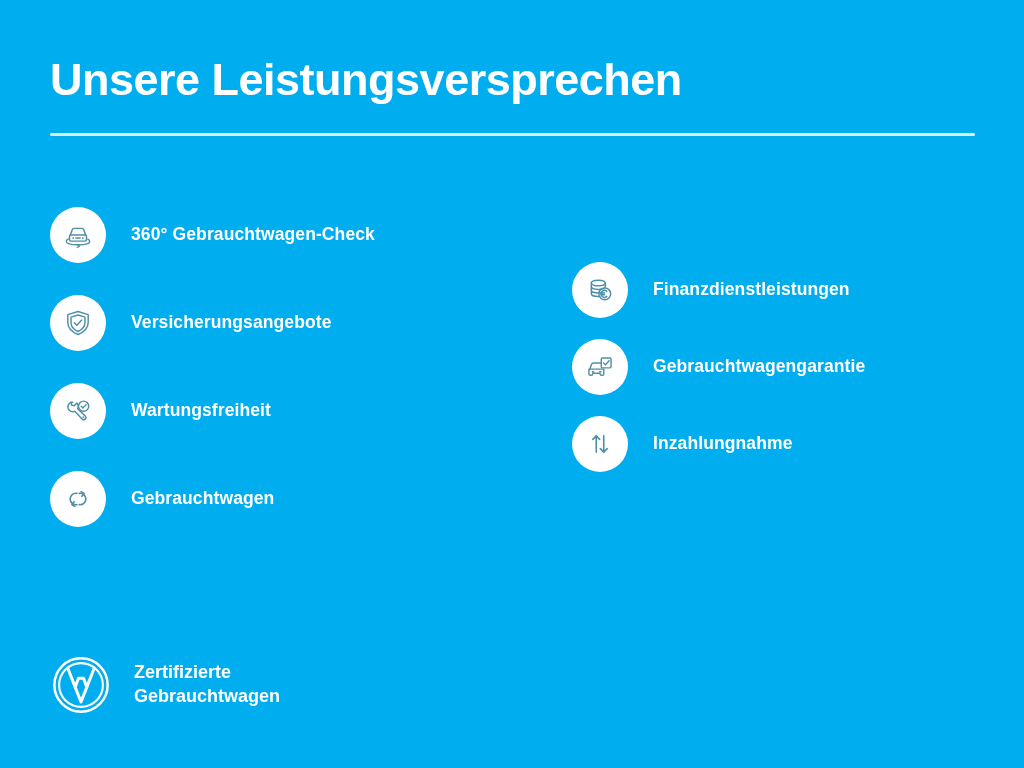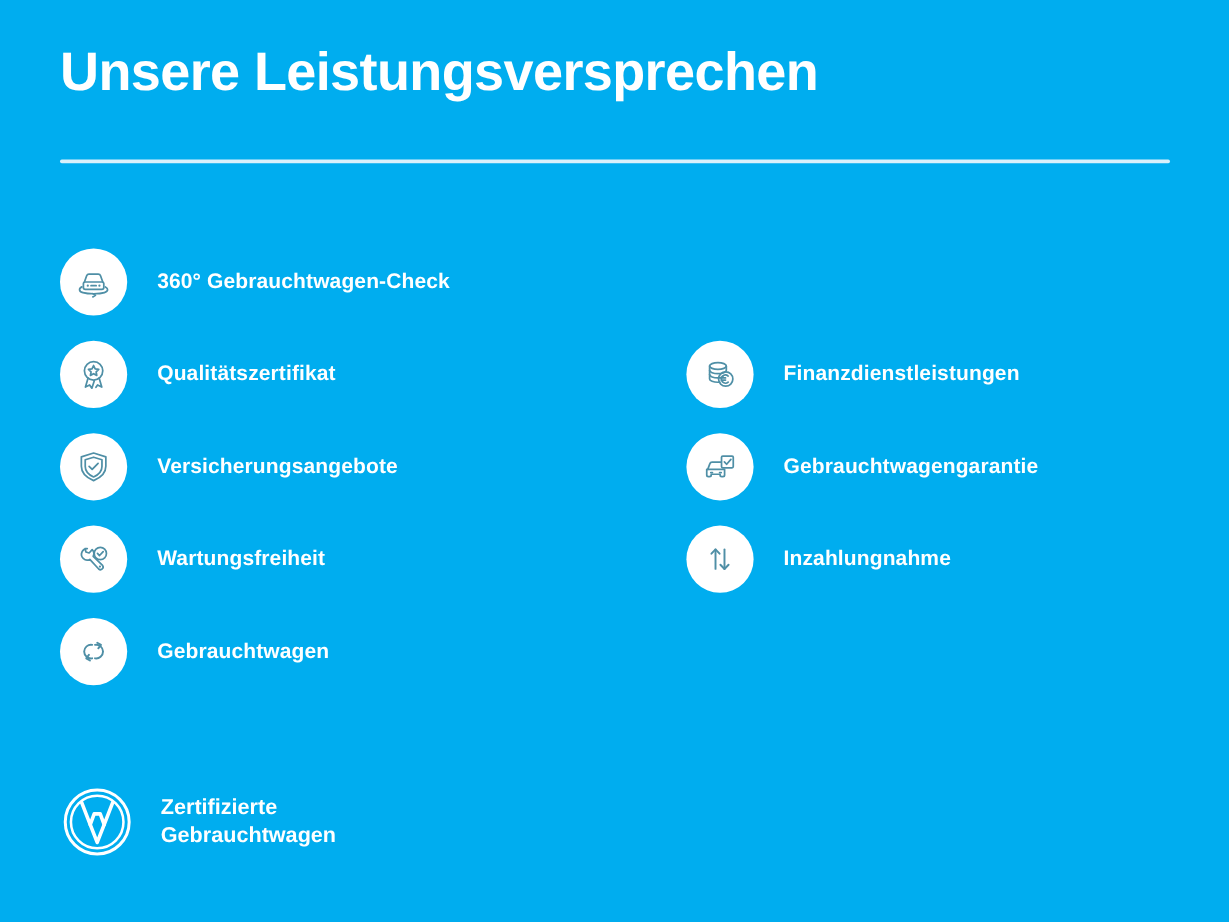--- a/index.html
+++ b/index.html
@@ -18,21 +18,21 @@
     width: 1024px;
     height: 768px;
     background: #00ADEF;
     box-sizing: border-box;
   }
 
   
   .header {
     position: absolute;
     left: 50px;
-    top: 36px;
+    top: 56px;
     width: 926px;
   }
   .page-title {
     font-size: 45px;
     font-weight: bold;
     color: #ffffff;
     letter-spacing: -0.5px;
     line-height: 1.05;
     margin: 0;
     white-space: nowrap;
@@ -52,21 +52,21 @@
     position: absolute;
     left: 0;
     top: 196px;
     width: 1024px;
     display: flex;
   }
   .column {
     display: flex;
     flex-direction: column;
   }
-  .column-left  { margin-left: 50px;  width: 470px; }
+  .column-left  { margin-left: 50px;  width: 470px; gap: 11px; }
   .column-right { margin-left: 52px;  width: 420px; justify-content: center; }
 
   .benefit {
     display: flex;
     align-items: center;
     height: 77px;
   }
   .benefit-icon {
     width: 56px;
     height: 56px;
@@ -136,31 +136,20 @@
             <circle cx="14.3" cy="23.6" r="1.1" fill="#4F8FA6" stroke="none"></circle>
             <circle cx="25.7" cy="23.6" r="1.1" fill="#4F8FA6" stroke="none"></circle>
             <path d="M17.5 23.6 h5"></path>
             <path d="M8.5 24.8 C5.4 26.2 5.2 29.2 9.6 30.4 C14.8 31.9 25.5 31.9 30.6 30.4 C34.6 29.2 34.6 26.4 31.6 24.9"></path>
             <path d="M19.2 31.4 l2.6 1.6 -2.6 1.6"></path>
           </svg>
         </span>
         <span class="benefit-label">360° Gebrauchtwagen-Check</span>
       </div>
 
-      <div class="benefit">
-        <span class="benefit-icon">
-          <svg viewBox="0 0 40 40" fill="none" stroke="#4F8FA6" stroke-width="1.7" stroke-linecap="round" stroke-linejoin="round">
-            <circle cx="20" cy="16.5" r="9"></circle>
-            <path d="M20 11.3 l1.55 3.2 3.5.5 -2.55 2.45 .6 3.5 -3.1-1.65 -3.1 1.65 .6-3.5 -2.55-2.45 3.5-.5z"></path>
-            <path d="M14.6 23.6 L12 32.4 l4.1-2.1 2.2 3.2 2.4-7.2"></path>
-            <path d="M25.4 23.6 L28 32.4 l-4.1-2.1 -1.6 2.3"></path>
-          </svg>
-        </span>
-        <span class="benefit-label">Qualitätszertifikat</span>
-      </div>
 
       <div class="benefit">
         <span class="benefit-icon">
           <svg viewBox="0 0 40 40" fill="none" stroke="#4F8FA6" stroke-width="1.7" stroke-linecap="round" stroke-linejoin="round">
             <path d="M20 6.5 L32 10.2 v9.3 c0 6.6 -5 11.2 -12 14 -7-2.8 -12-7.4 -12-14 V10.2z"></path>
             <path d="M20 10.6 L28.2 13.1 v6.6 c0 4.8 -3.6 8.2 -8.2 10.3 -4.6-2.1 -8.2-5.5 -8.2-10.3 V13.1z"></path>
             <path d="M15.6 19.6 l3 3 5.8-6"></path>
           </svg>
         </span>
         <span class="benefit-label">Versicherungsangebote</span>

